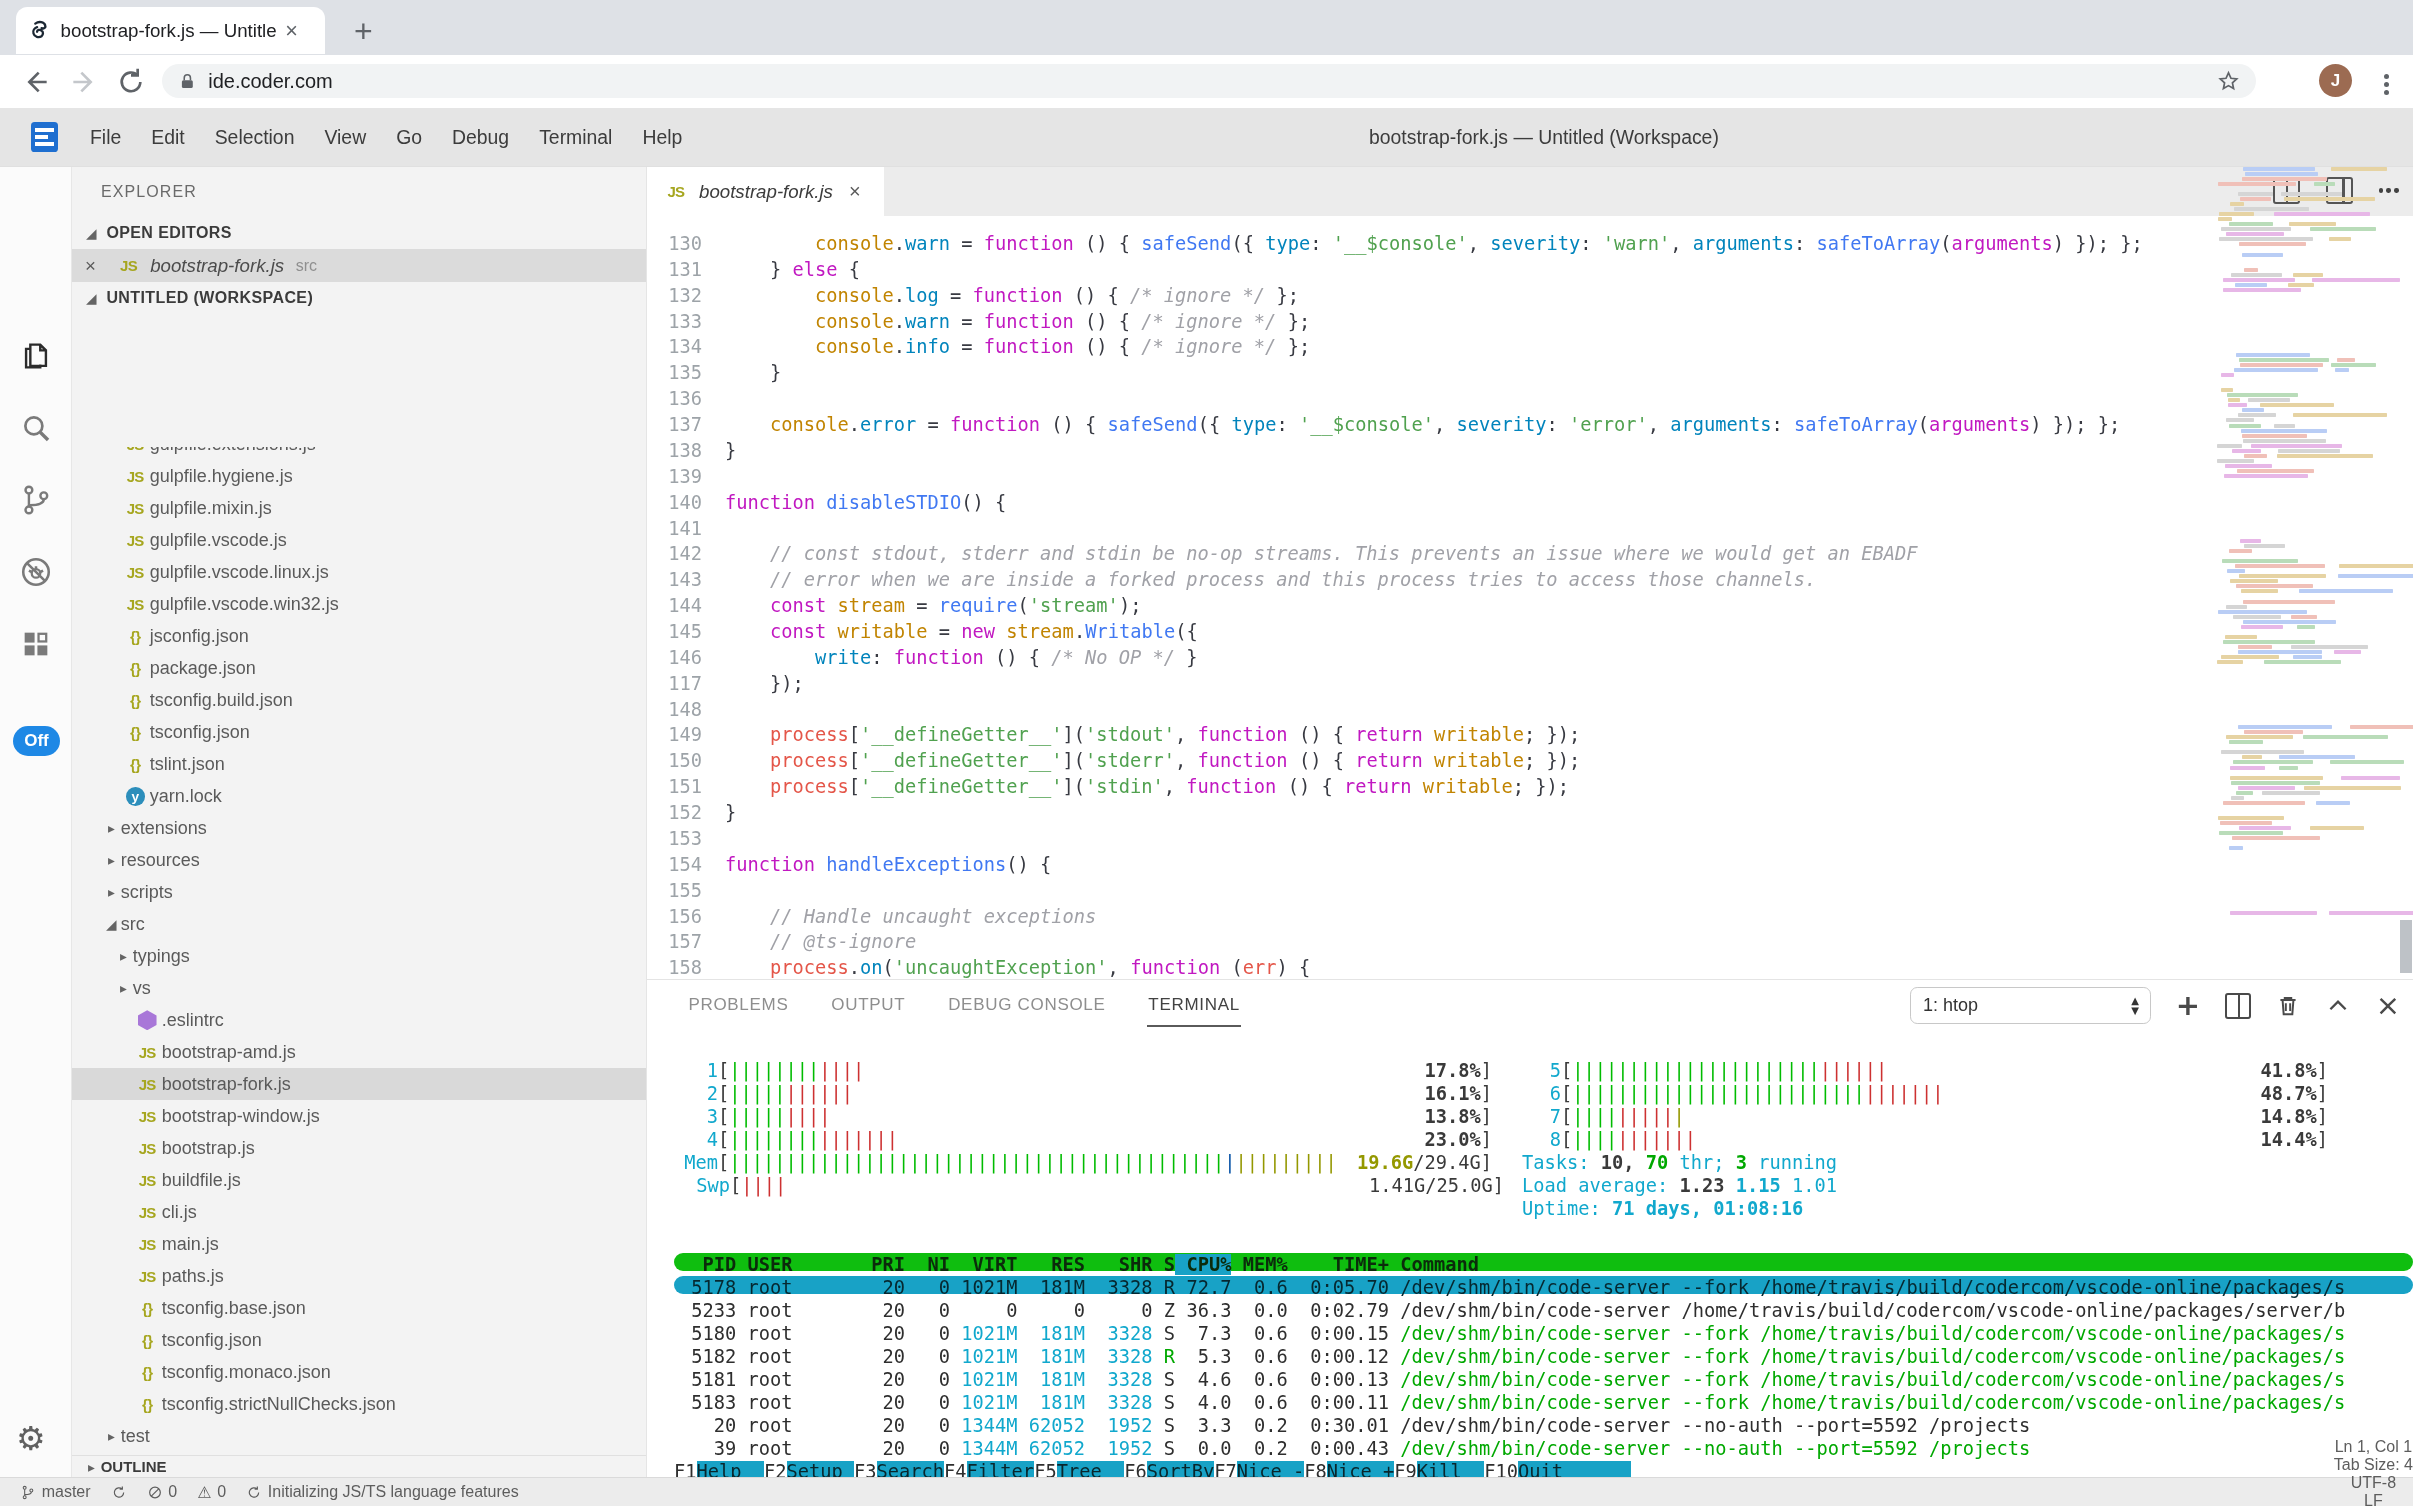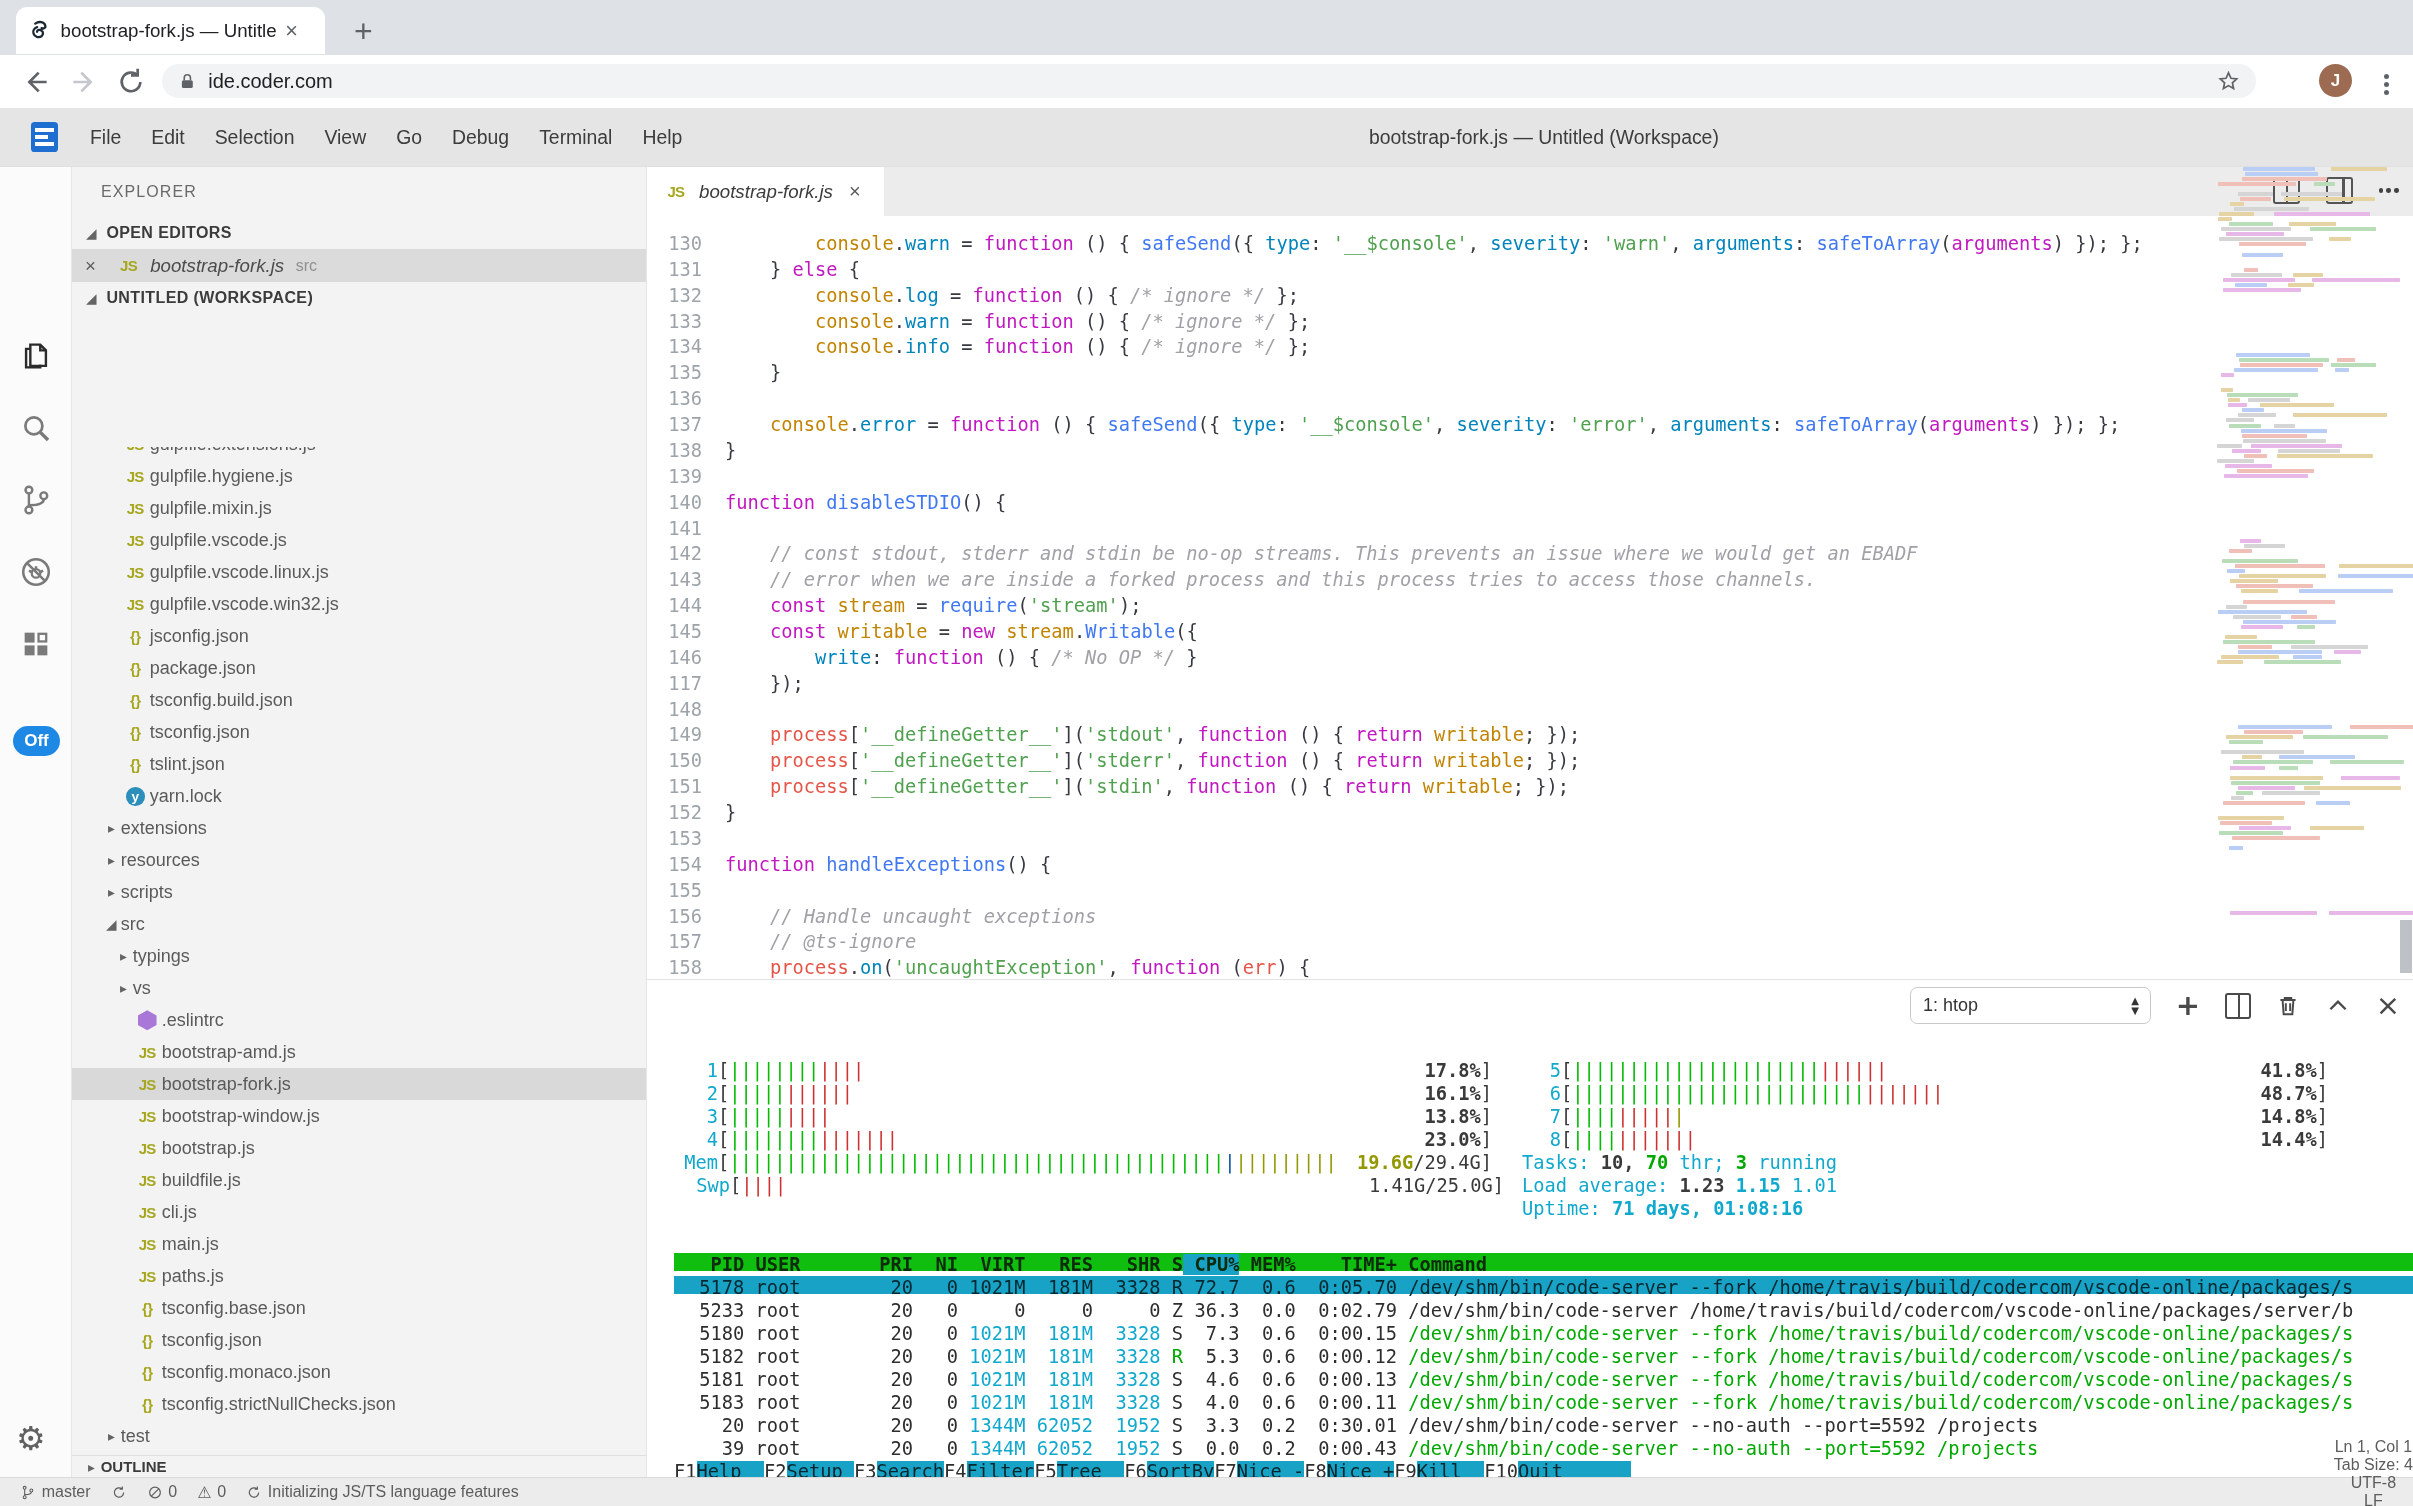--- a/index.html
+++ b/index.html
@@ -104,21 +104,21 @@
   #term { position:absolute; top:52px; left:0; right:0; bottom:0; overflow:hidden;
     font-family:"DejaVu Sans Mono", monospace; font-size:18.7px; line-height:23px; color:#3A3A3A; }
   .mline { position:absolute; height:23px; display:flex; white-space:pre; }
   .mlab { width:39px; text-align:right; }
   .brk { color:#3A3A3A; }
   .val { margin-left:auto; }
   .h-c{color:#11A8CD}.h-cb{color:#11A8CD;font-weight:bold}.h-db{color:#3A3A3A;font-weight:bold}
   .h-gb{color:#00A800;font-weight:bold}.h-y{color:#949800;font-weight:bold}.h-d{color:#3A3A3A}
   .bg{color:#00BC00}.br{color:#CD3131}.by{color:#949800}.bb{color:#0451A5}
   .iline { position:absolute; height:23px; white-space:pre; }
-  .t-row { position:absolute; left:27px; right:0; height:18px; white-space:pre; padding-left:14px; color:#2E2E2E; }
+  .t-row { position:absolute; left:27px; right:0; height:18px; white-space:pre; padding-left:6px; color:#2E2E2E;border-radius:10px; }
   .t-row.hdr { background:#0FBE0F; color:#0B2B0B; font-weight:bold; }
   .t-row.hdr .sort { background:#18A2C6; }
   .t-row.sel { background:#18A2C6; }
   .t-row.sel span { color:#062830; }
   .cyan{color:#11A8CD}.green{color:#00A800}
   #fkeys { position:absolute; left:27px; height:23px; white-space:pre; }
   .fk-key{color:#2E2E2E}.fk-lab{background:#18A2C6;color:#09262C}
 
   
   #statusbar { position:absolute; bottom:0; left:0; right:0; height:29px; background:#ECECEC;
@@ -587,20 +587,26 @@
       <i style="top: 669px; left: 20px; width: 88px; background: rgb(240, 192, 184);"></i>
       <i style="top: 679px; left: 17px; width: 14px; background: rgb(185, 205, 245);"></i>
       <i style="top: 744px; left: 18px; width: 87px; background: rgb(231, 183, 231);"></i>
       <i style="top: 744px; left: 117px; width: 95px; background: rgb(231, 183, 231);"></i>
     </div>
   <div id="edscroll"></div>
 </div>
 
 <div id="panel">
   <div id="panelhdr">
+    <div id="ptabs" style="display:flex">
+        <span class="ptab">PROBLEMS</span>
+        <span class="ptab">OUTPUT</span>
+        <span class="ptab">DEBUG CONSOLE</span>
+        <span class="ptab active">TERMINAL</span>
+      </div>
     <div class="pctrl">
       <div class="tsel">
         <span>1: htop</span>
         <span class="arr">
             <span>▲</span>
             <span>▼</span>
           </span>
       </div>
       <span class="picon" style="font-weight:bold">+</span>
       <span style="display:inline-block;width:26px;height:26px;border:2.2px solid #4A4A4A;border-radius:2.9px;position:relative">

